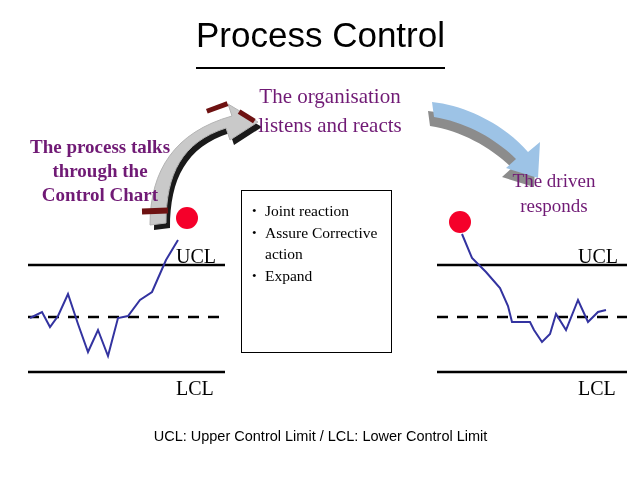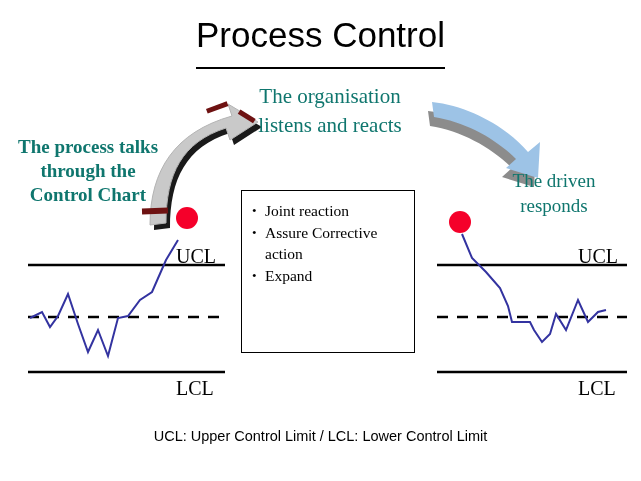--- a/index.html
+++ b/index.html
@@ -32,25 +32,25 @@
   #title .u {
     display: inline-block;
     border-bottom: 2px solid #000000;
     padding-bottom: 11px;
   }
 
   
   .caption {
     position: absolute;
     text-align: center;
-    color: #0f766e;
+    color: #701a75;
     font-family: "Liberation Serif", serif;
   }
   #caption-left {
-    left: 8px;
+    left: 20px;
     top: 135px;
     width: 160px;
     font-size: 19px;
     line-height: 24px;
     font-weight: bold;
   }
   #caption-center {
     left: 232px;
     top: 82px;
     width: 196px;
@@ -65,21 +65,21 @@
     font-size: 19px;
     line-height: 25px;
     font-weight: normal;
   }
 
   
   #bullet-box {
     position: absolute;
     left: 241px;
     top: 190px;
-    width: 174px;
+    width: 151px;
     height: 163px;
     border: 1px solid #000000;
     box-sizing: border-box;
     background: #ffffff;
   }
   #bullet-list {
     list-style: none;
     margin: 0;
     padding: 9px 4px 0 10px;
     font-size: 15.5px;

